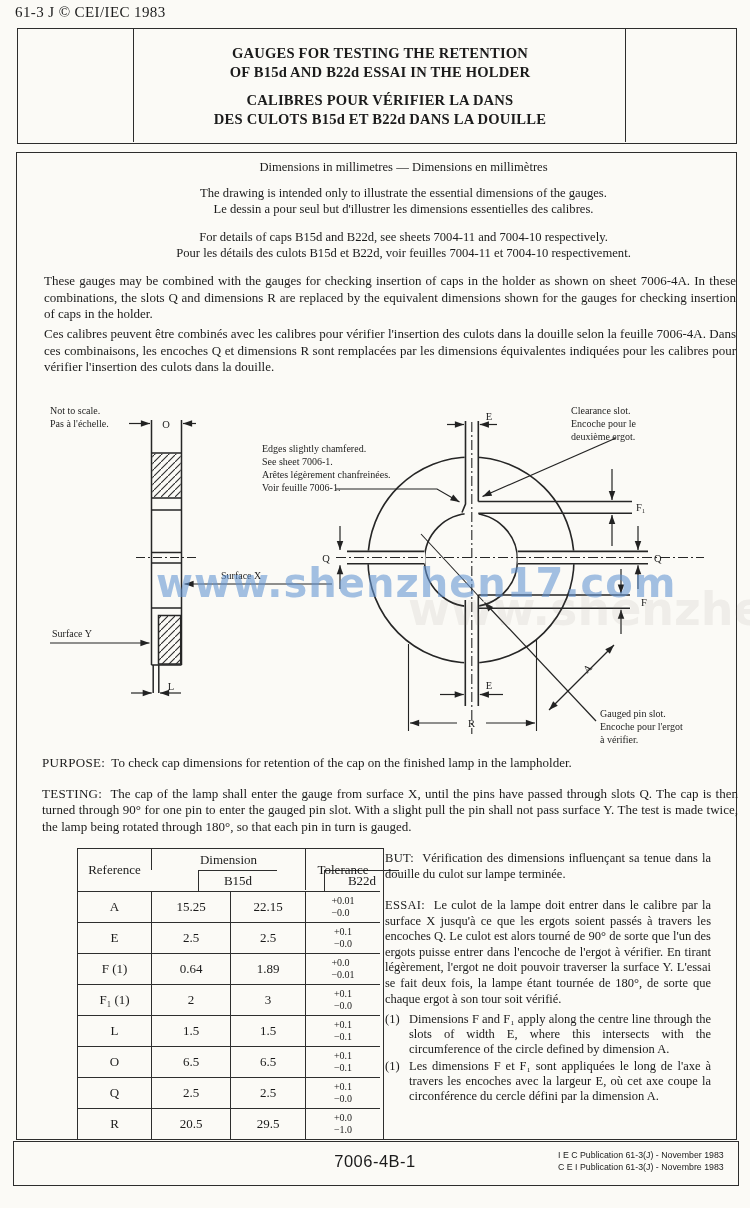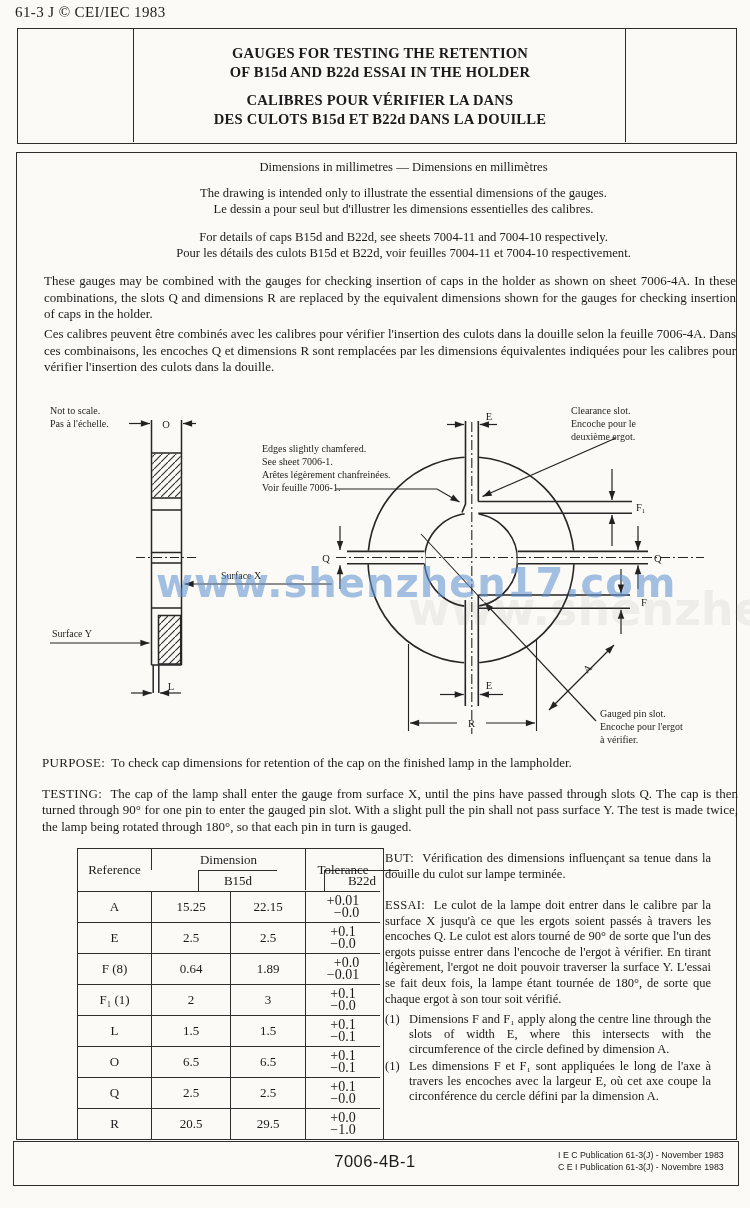--- a/index.html
+++ b/index.html
@@ -39,21 +39,21 @@
   .tbl { left:44px; top:848px; width:305px; border:1.6px solid #2e2e2e; font-size:13px;margin-left:33px; }
   .trow { display:grid; grid-template-columns:73px 79px 75px 75px; }
   .hrowA { display:grid; grid-template-columns:73px 154px 75px; }
   .hrowB { display:grid; grid-template-columns:73px 79px 75px 75px;gap:47px; }
   .cell { display:flex; align-items:center; justify-content:center; border-left:1.3px solid #2e2e2e; border-top:1.3px solid #2e2e2e; }
   .cell.first { border-left:none; }
   .cell.toprow { border-top:none; }
   .hA { height:21px; }
   .hB { height:20px; }
   .drow-h { height:30px; }
-  .tol-lines { text-align:right; font-size:14px; line-height:12.5px; }
+  .tol-lines { text-align:left; font-size:10px; line-height:12.5px; }
   .hdr-merge { position:relative; }
   
   .rcol { left:385px; width:326px; font-size:12.5px; line-height:15.6px; text-align:justify; }
   .fnote { display:flex; }
   .fnote .mark { width:24px; flex:0 0 24px; }
   .fnote .ftext { flex:1; text-align:justify; }
   
   .footer-box { left:13px; top:1141px; width:724px; height:43px; }
   .doc-number { left:13px; top:1152px; width:724px; text-align:center;
     font-family:"Liberation Sans","DejaVu Sans",sans-serif; font-weight:normal; font-size:16.5px; letter-spacing:.5px; }
@@ -227,21 +227,21 @@
   </div>
   <div class="trow">
     <div class="cell first drow-h">E</div>
     <div class="cell drow-h">2.5</div>
     <div class="cell drow-h">2.5</div>
     <div class="cell drow-h">
         <span class="tol-lines"><span>+0.1</span><br><span>−0.0</span></span>
       </div>
   </div>
   <div class="trow">
-    <div class="cell first drow-h">F (8)</div>
+    <div class="cell first drow-h">F (1)</div>
     <div class="cell drow-h">0.64</div>
     <div class="cell drow-h">1.89</div>
     <div class="cell drow-h">
         <span class="tol-lines"><span>+0.0</span><br><span>−0.01</span></span>
       </div>
   </div>
   <div class="trow">
     <div class="cell first drow-h">F₁ (1)</div>
     <div class="cell drow-h">2</div>
     <div class="cell drow-h">3</div>

